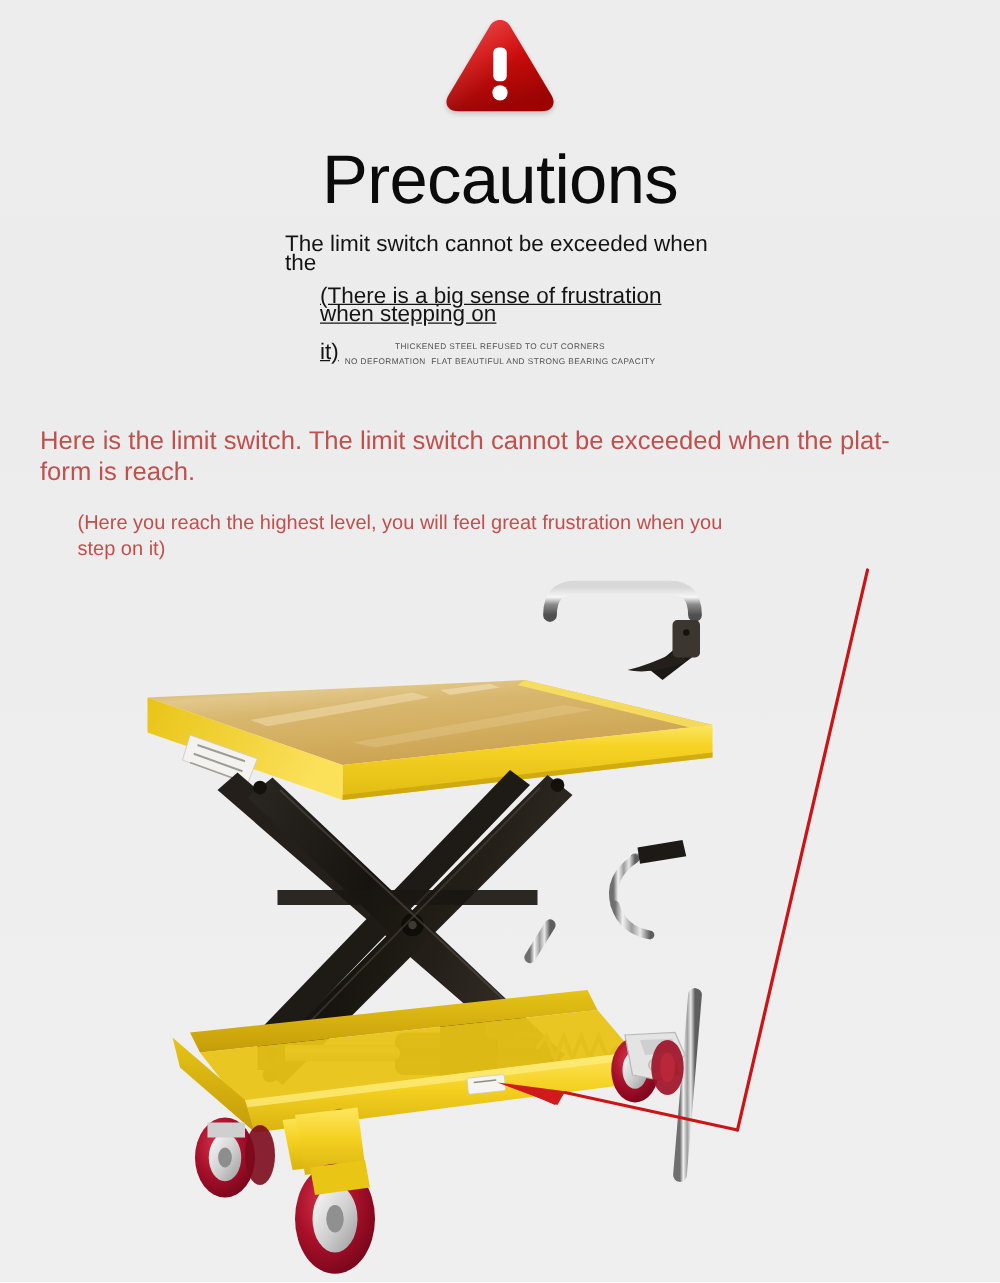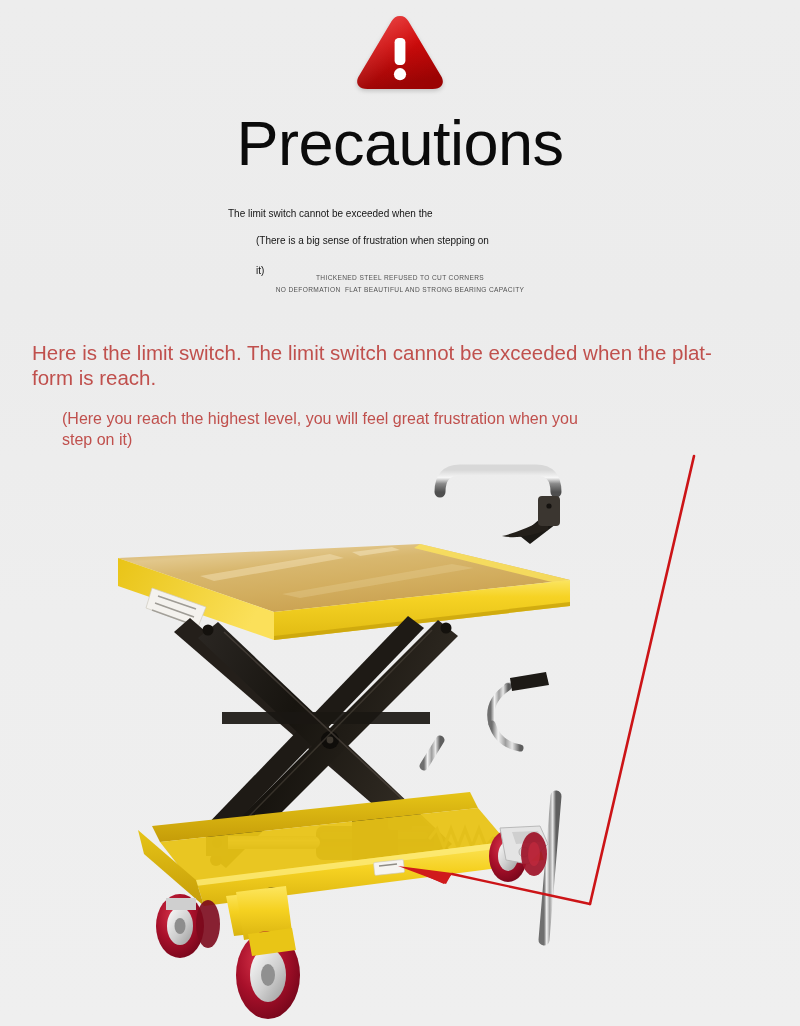--- a/index.html
+++ b/index.html
@@ -30,42 +30,43 @@
     align-items: flex-start;
   }
   .warn-svg { display:block; filter: drop-shadow(0 2px 2px rgba(0,0,0,0.18)); }
 
   
   .title {
     position: absolute;
     left: 0; right: 0;
     top: 106px;
     text-align: center;
-    font-size: 63px;
+    font-size: 55px;
     line-height: 74px;
     font-weight: 400;
     color: #0b0b0b;
     letter-spacing: -0.5px;
     font-family: "Liberation Sans", sans-serif;
   }
 
   
   .blk {
     position: absolute;
     left: 228px;
-    top: 207px;
+    top: 188px;
     width: 340px;
     color: #141414;
-    font-size: 10px;
+    font-size: 18px;
     line-height: 14.6px;
     font-family: "Liberation Sans", sans-serif;
   }
   .blk .l2 {
     padding-left: 28px;
     margin-top: 12px;
+    text-decoration: underline;
   }
 
   
   .caps {
     position: absolute;
     left: 0; right: 0;
     top: 272px;
     text-align: center;
     color: #444;
     font-size: 6.6px;

